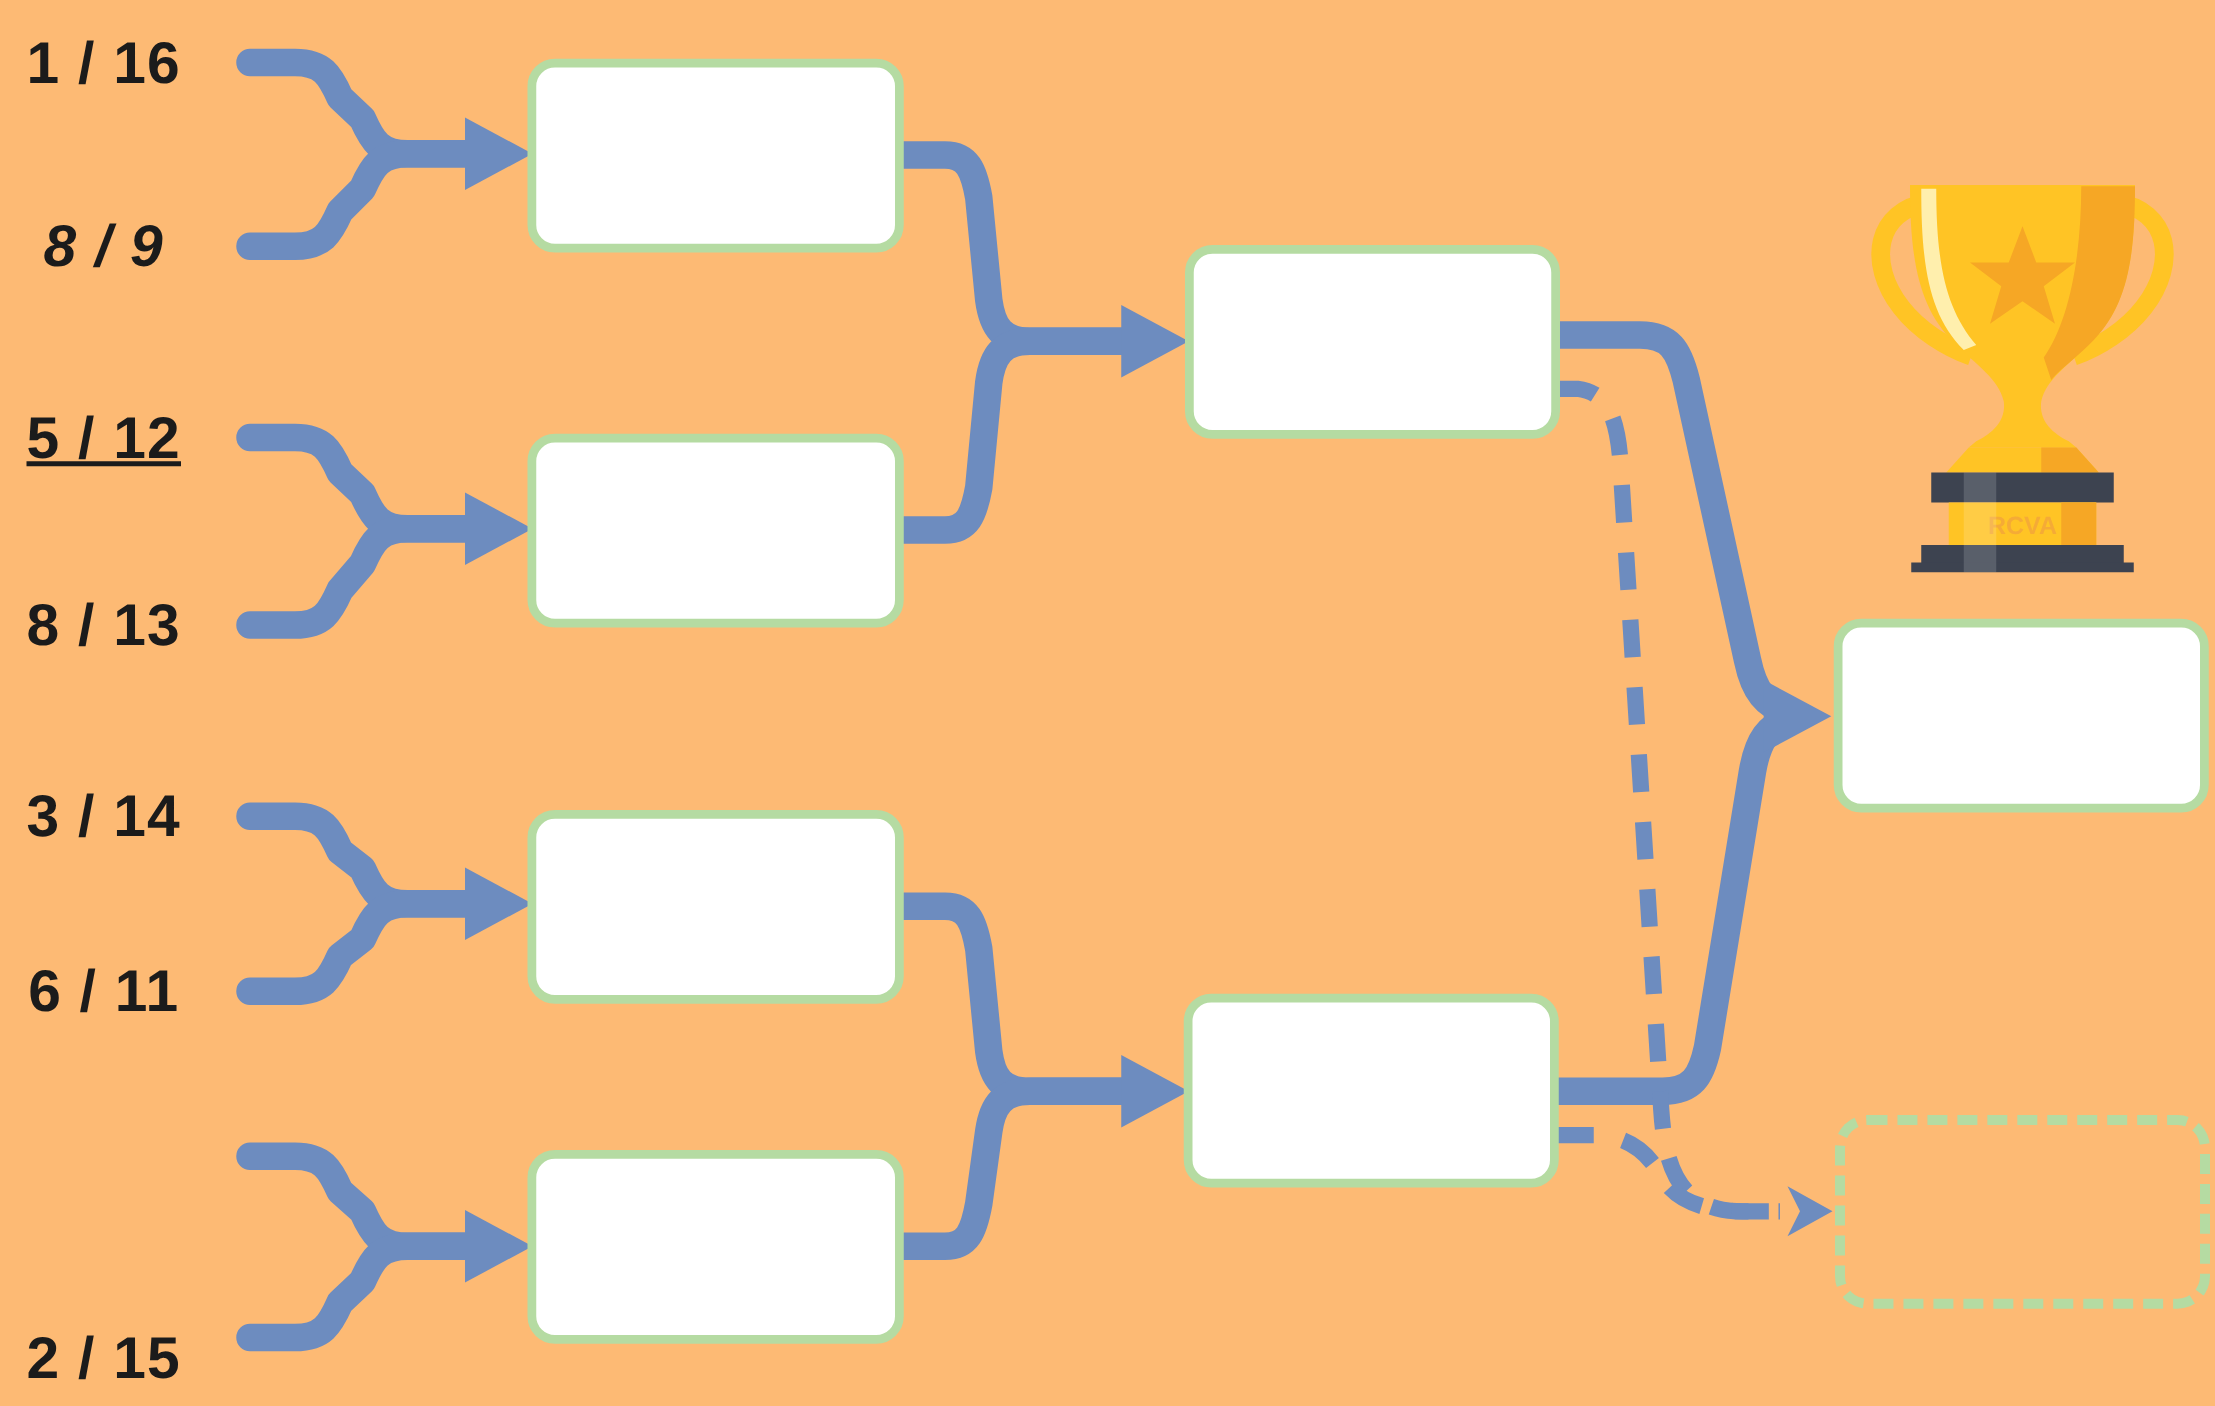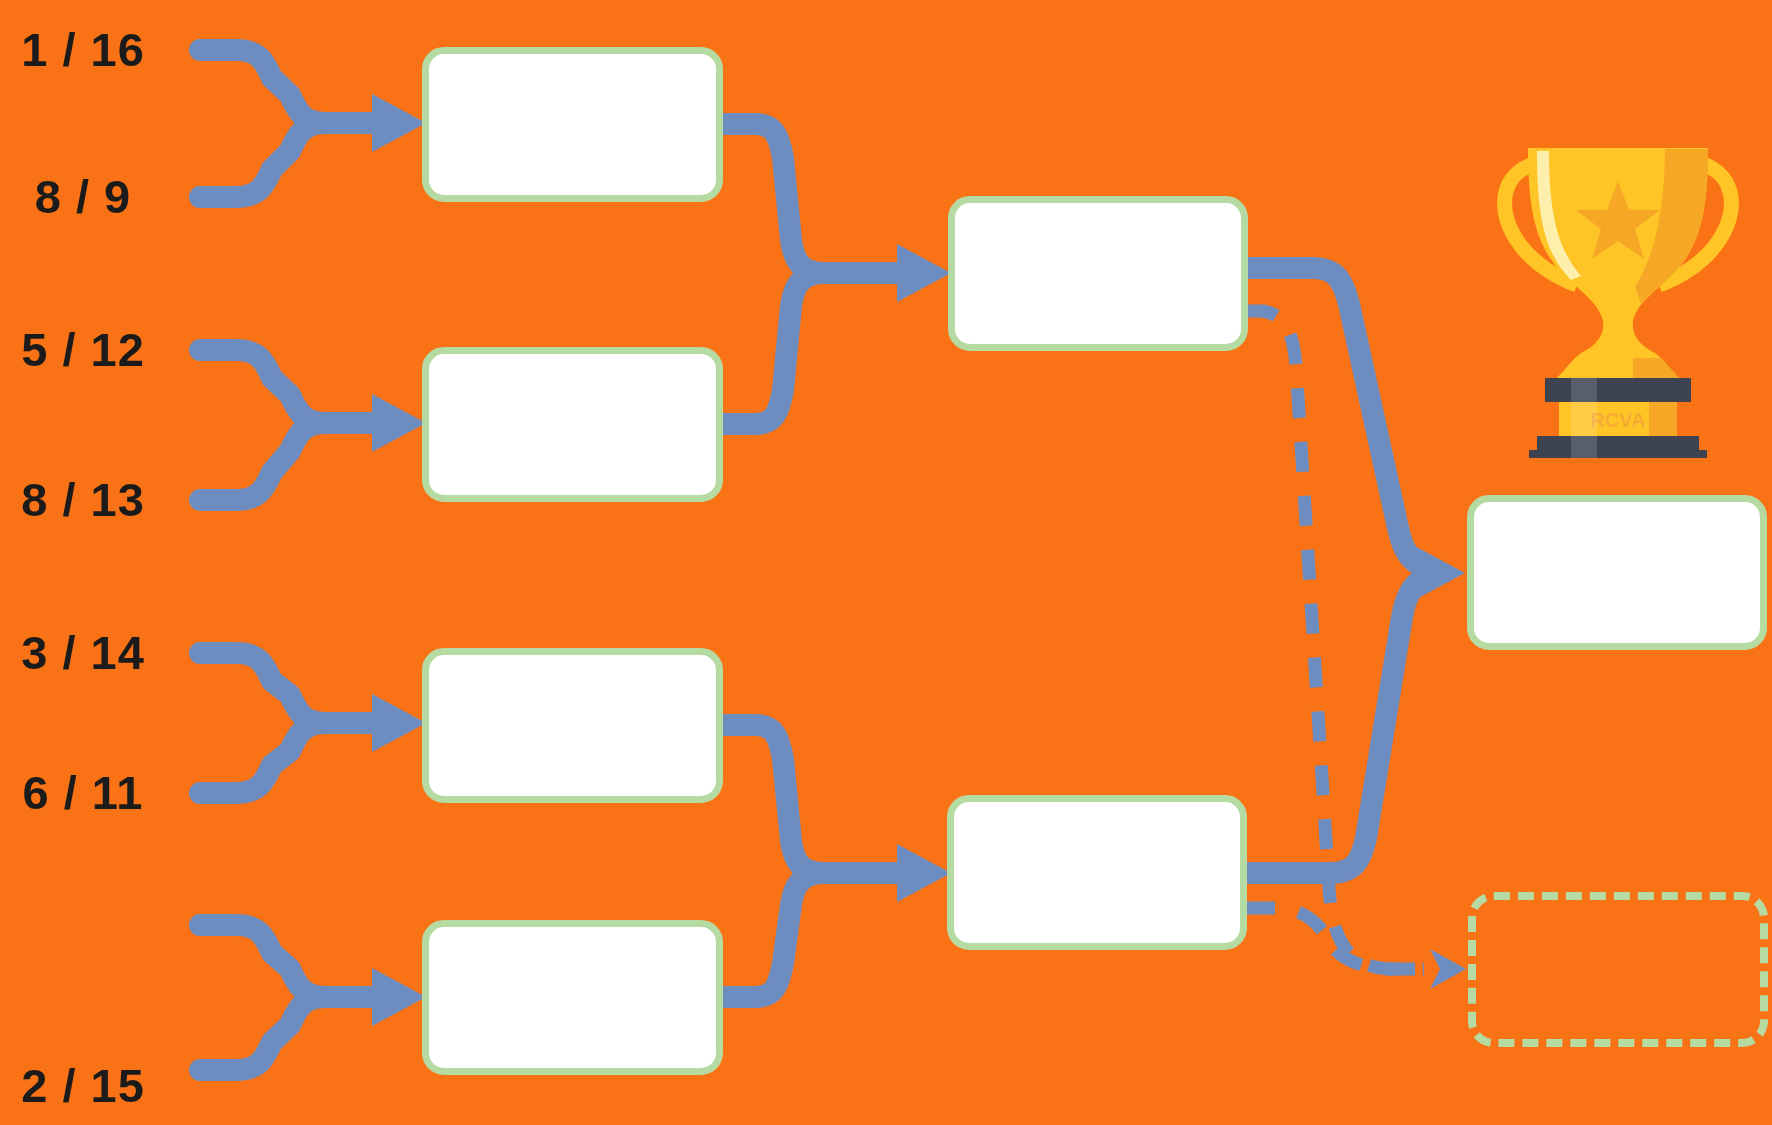--- a/index.html
+++ b/index.html
@@ -1,17 +1,17 @@
 <!DOCTYPE html>
 <html><head>
 <meta charset="utf-8">
 <style>
   html,body{margin:0;padding:0;background:#ffffff;}
   #canvas{
-    position:relative;width:1772px;height:1125px;background:#f97316;overflow:hidden;
+    position:relative;width:1772px;height:1125px;background:#fdba74;overflow:hidden;
     font-family:"Liberation Sans",sans-serif;
   }
   #connector-layer{position:absolute;left:0;top:0;z-index:1;}
   .seed-label{
     position:absolute;left:8px;width:150px;height:60px;line-height:60px;
     text-align:center;font-size:47px;font-weight:bold;color:#1b1b1b;
     letter-spacing:1px;white-space:nowrap;z-index:2;
   }
   .match-box{
     position:absolute;box-sizing:border-box;background:#ffffff;
@@ -20,21 +20,21 @@
   .match-box.dashed{border:8px dashed #b5dba2;border-radius:26px;background:transparent;}
   #qf1{left:422px;top:47px;width:301px;height:155px;}
   #qf2{left:422px;top:347px;width:301px;height:155px;}
   #qf3{left:422px;top:648px;width:301px;height:155px;}
   #qf4{left:422px;top:920px;width:301px;height:155px;}
   #sf1{left:948px;top:196px;width:300px;height:155px;}
   #sf2{left:947px;top:795px;width:300px;height:155px;}
   #final-box{left:1467px;top:495px;width:300px;height:155px;}
   #third-box{left:1468px;top:892px;width:300px;height:155px;}
   #trophy{position:absolute;left:1483px;top:146px;width:270px;height:312px;z-index:2;}
-  .lbl-0{top:20px;}  .lbl-1{top:167px;} .lbl-2{top:320px;} .lbl-3{top:470px;}
+  .lbl-0{top:20px;}  .lbl-1{top:167px;font-style:italic;} .lbl-2{top:320px;text-decoration:underline;} .lbl-3{top:470px;}
   .lbl-4{top:623px;} .lbl-5{top:763px;} .lbl-6{top:895px;} .lbl-7{top:1056px;}
 </style>
 </head>
 <body>
 
 <div id="canvas">
 
   <svg id="connector-layer" width="1772" height="1125" viewBox="0 0 1772 1125">
     <g fill="none" stroke="#6d8cbf" stroke-width="22" stroke-linecap="round" stroke-linejoin="round">
 

